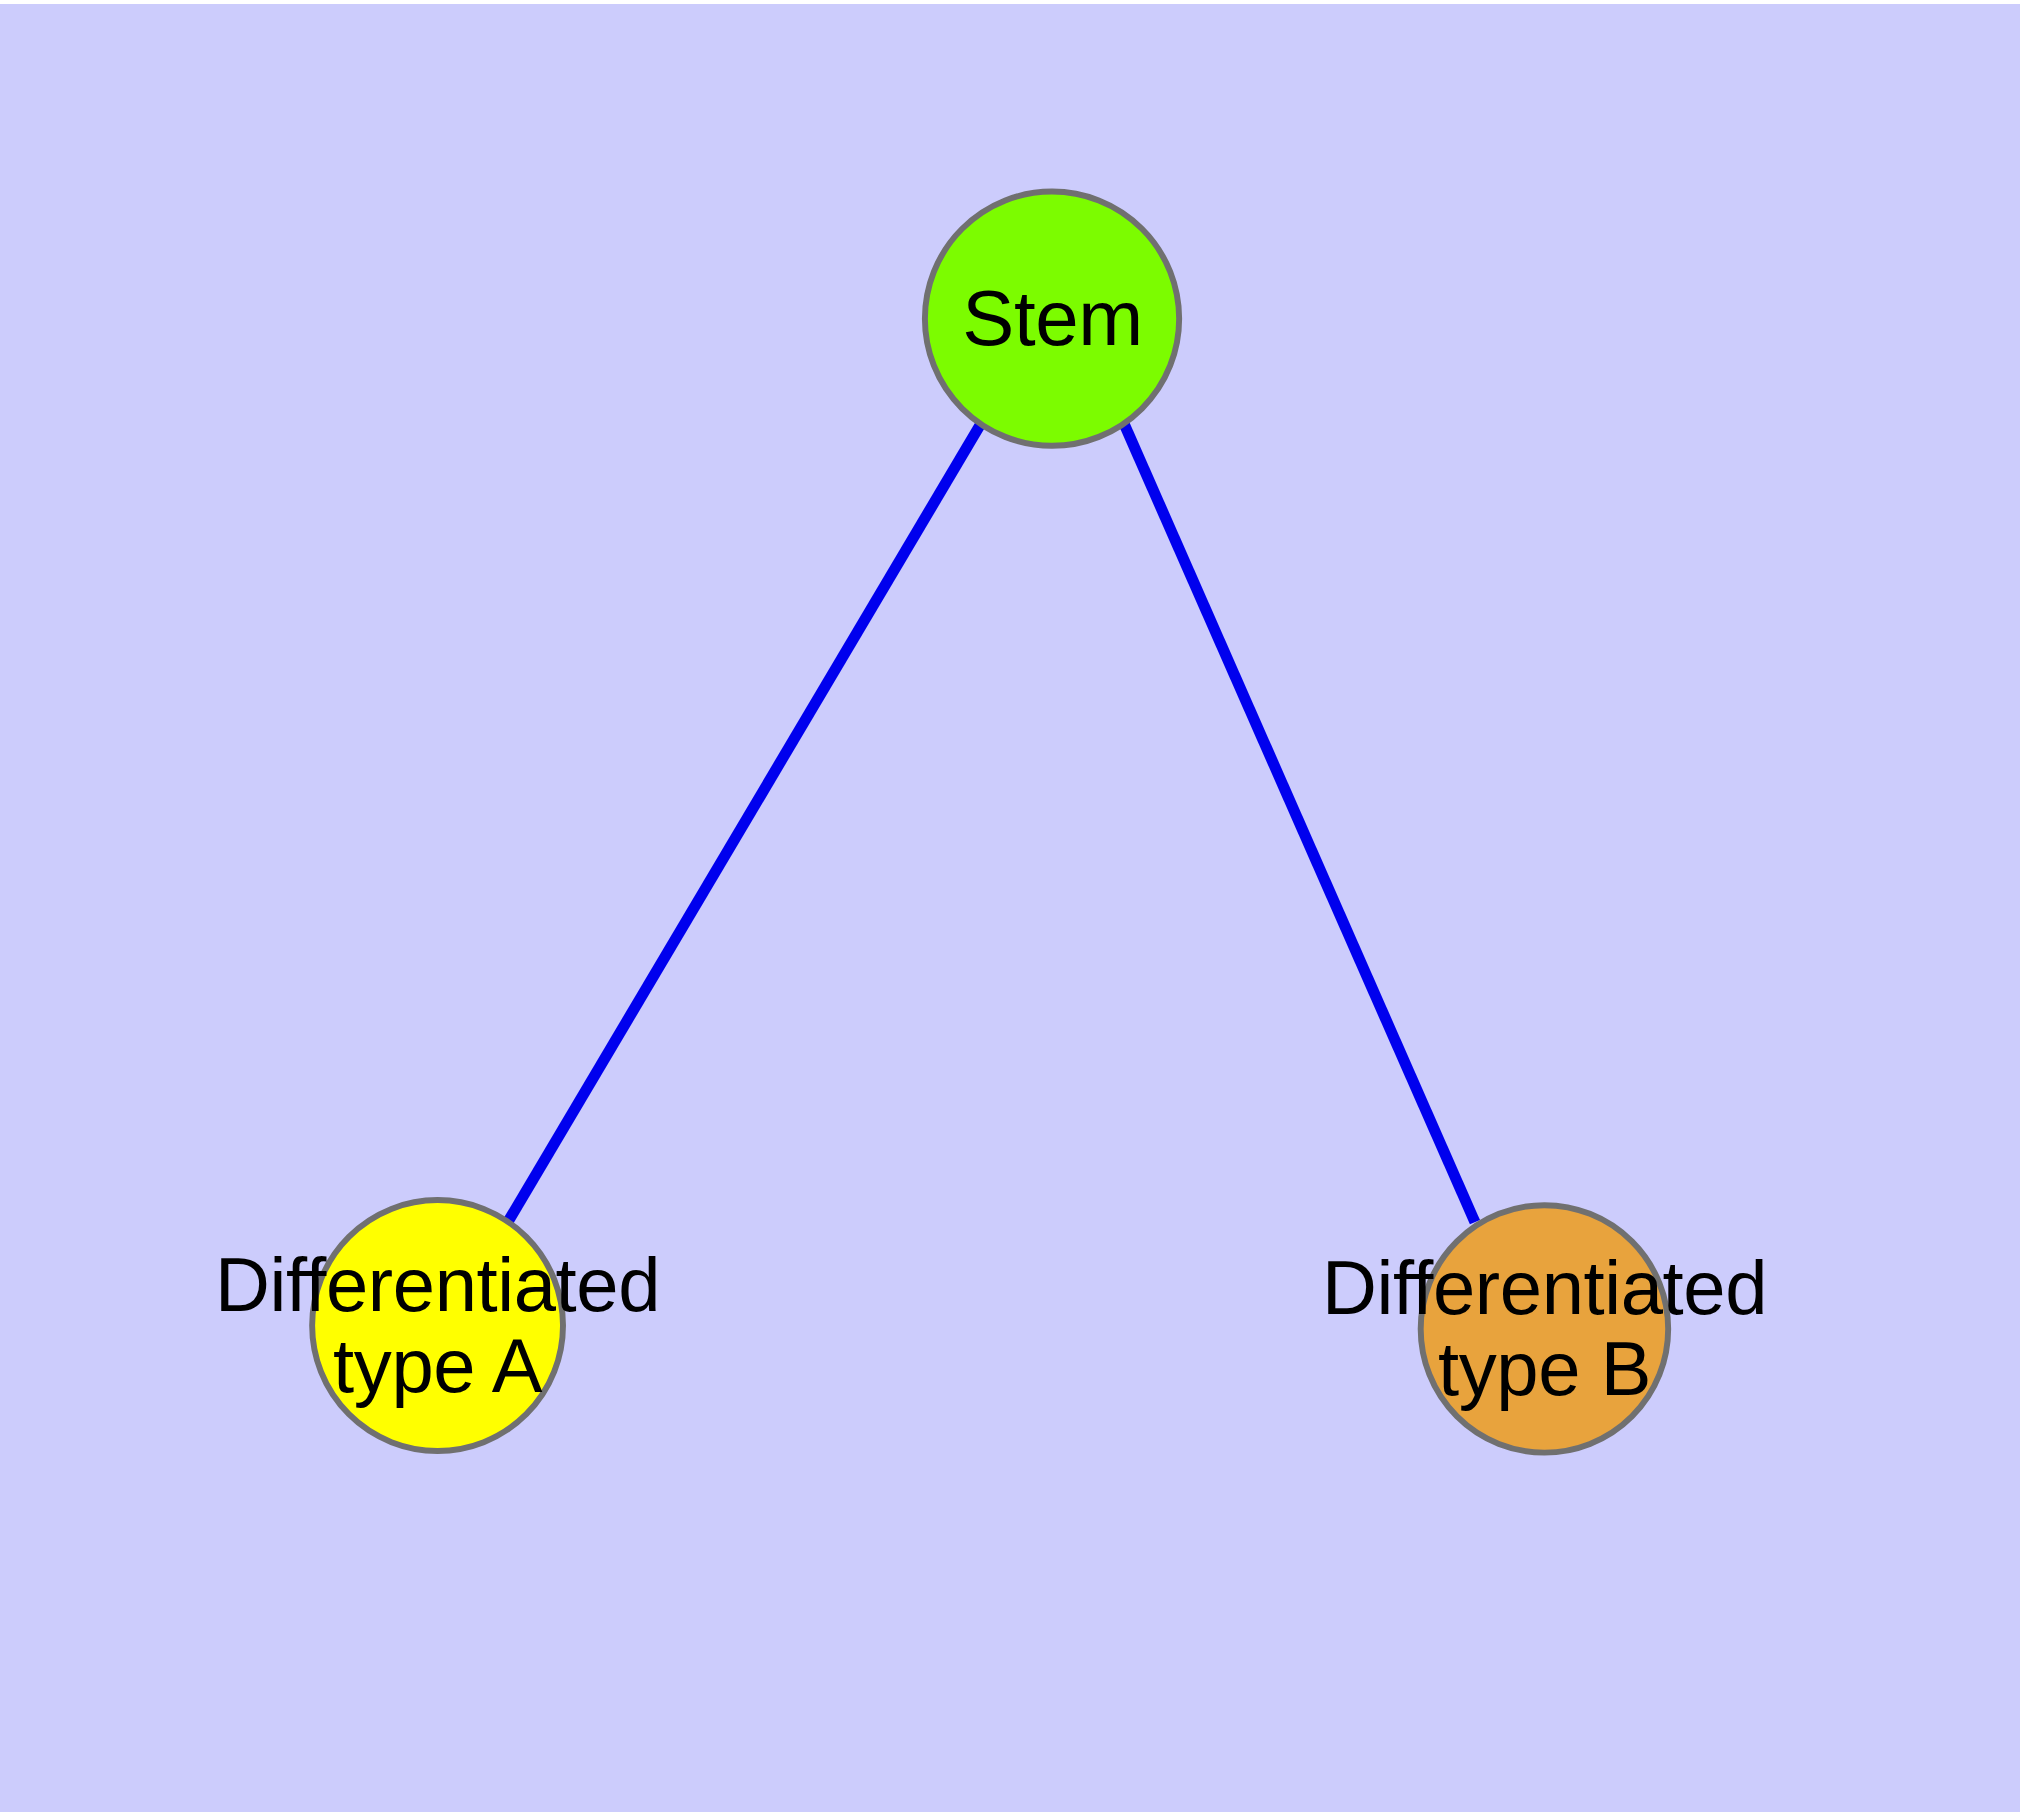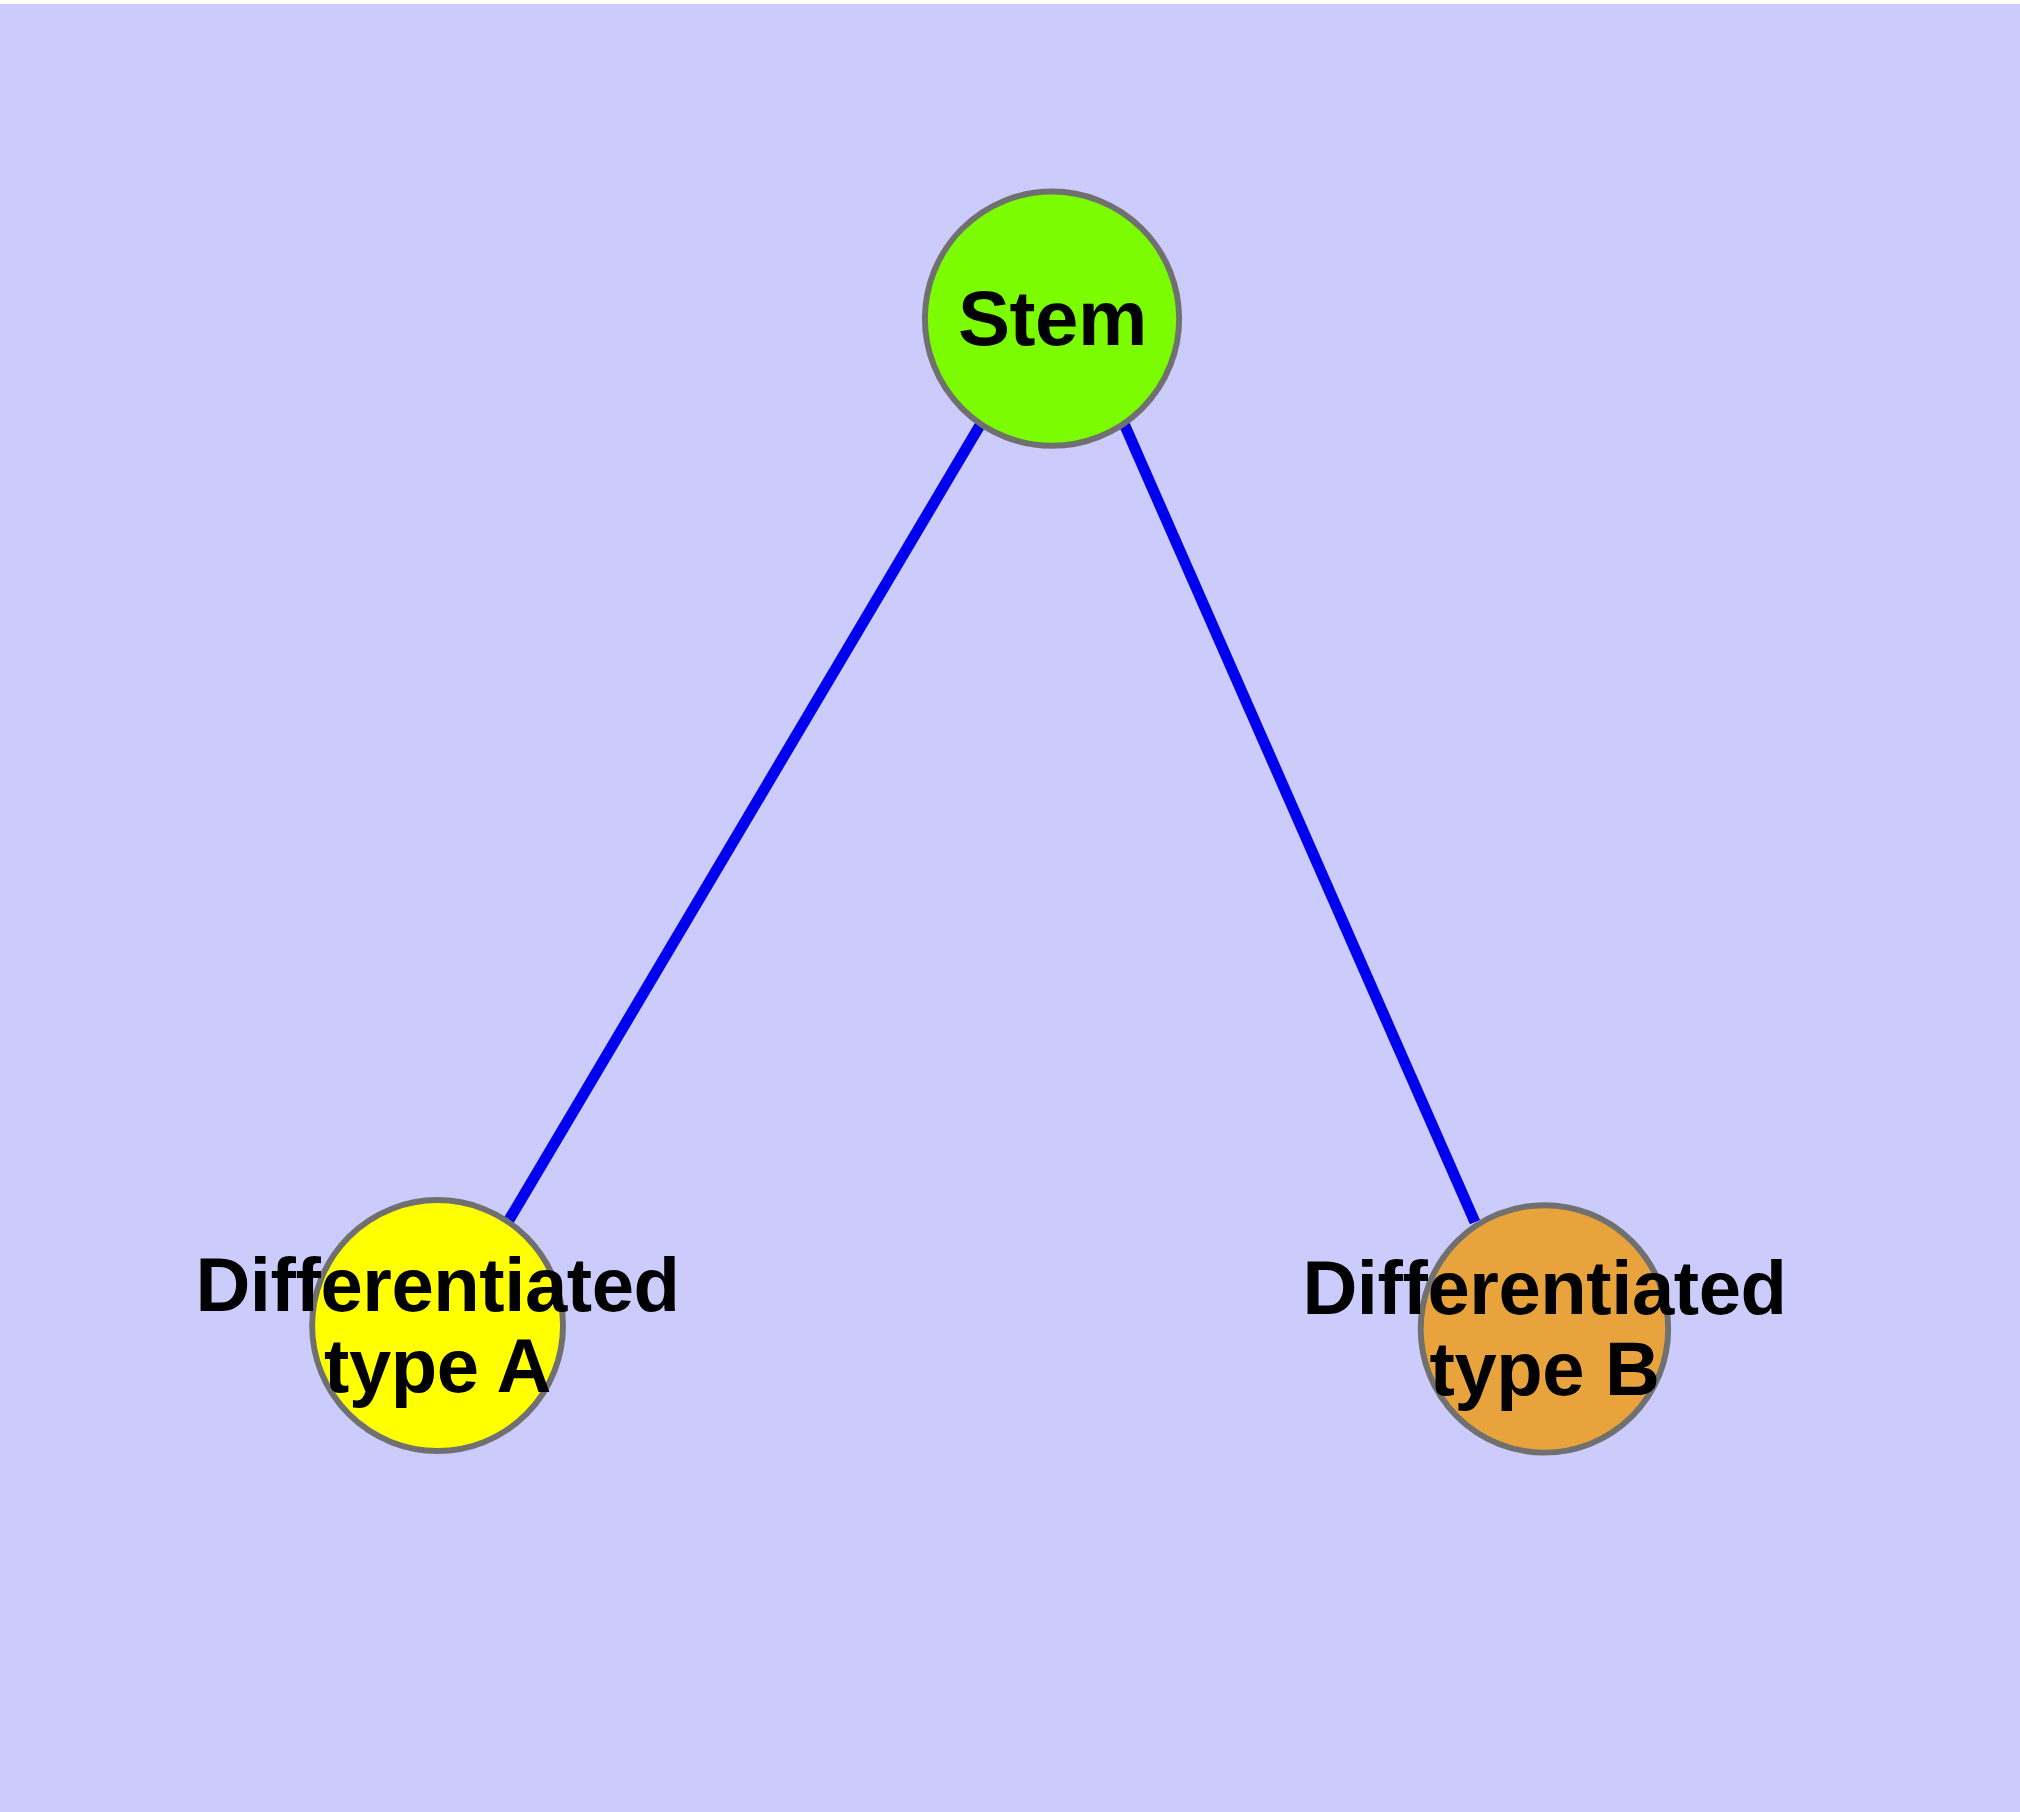--- a/index.html
+++ b/index.html
@@ -27,21 +27,21 @@
     position: absolute;
     left: 0;
     top: 0;
     width: 2021px;
     height: 1812px;
   }
   .node-label {
     position: absolute;
     text-align: center;
     color: #000000;
-    font-weight: bold;
+    font-weight: normal;
     font-family: "Liberation Sans", sans-serif;
     line-height: 1.07;
     white-space: pre;
     letter-spacing: -0.4px;
     pointer-events: none;
   }
 </style>
 </head>
 <body>
 

